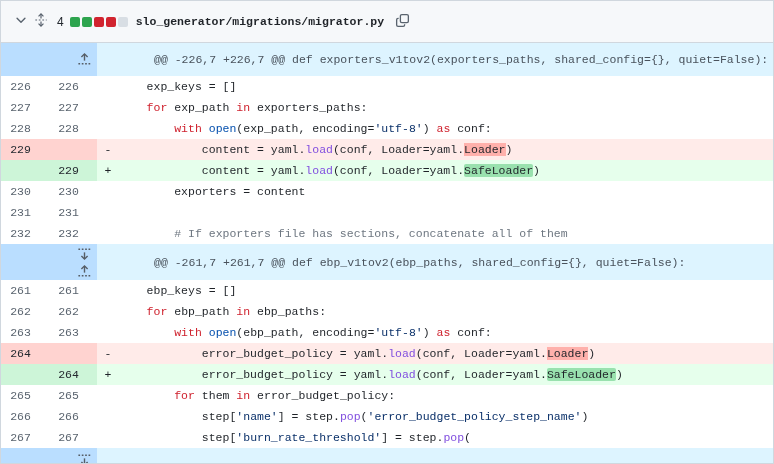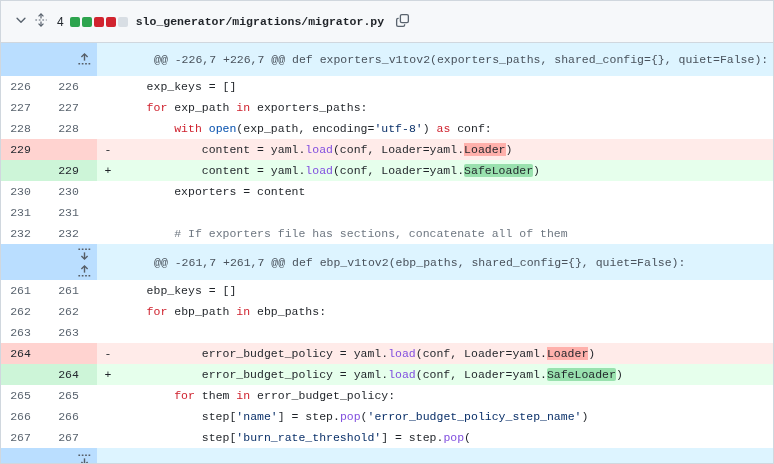--- a/index.html
+++ b/index.html
@@ -162,20 +162,21 @@
       <div class="row ctx">
         <div class="ln">262</div>
         <div class="ln">262</div>
         <div class="marker"></div>
         <div class="code"><span>    </span><span class="k">for</span><span> ebp_path </span><span class="k">in</span><span> ebp_paths:</span></div>
       </div>
       <div class="row ctx">
         <div class="ln">263</div>
         <div class="ln">263</div>
         <div class="marker"></div>
+        <div class="code"><span>        </span><span class="k">with</span><span> </span><span class="c1">open</span><span>(ebp_path, encoding=</span><span class="s">'utf-8'</span><span>) </span><span class="k">as</span><span> conf:</span></div>
       </div>
       <div class="row del">
         <div class="ln">264</div>
         <div class="ln"></div>
         <div class="marker">-</div>
         <div class="code"><span>            error_budget_policy = yaml.</span><span class="en">load</span><span>(conf, Loader=yaml.</span><span class="hld">Loader</span><span>)</span></div>
       </div>
       <div class="row add">
         <div class="ln"></div>
         <div class="ln">264</div>

